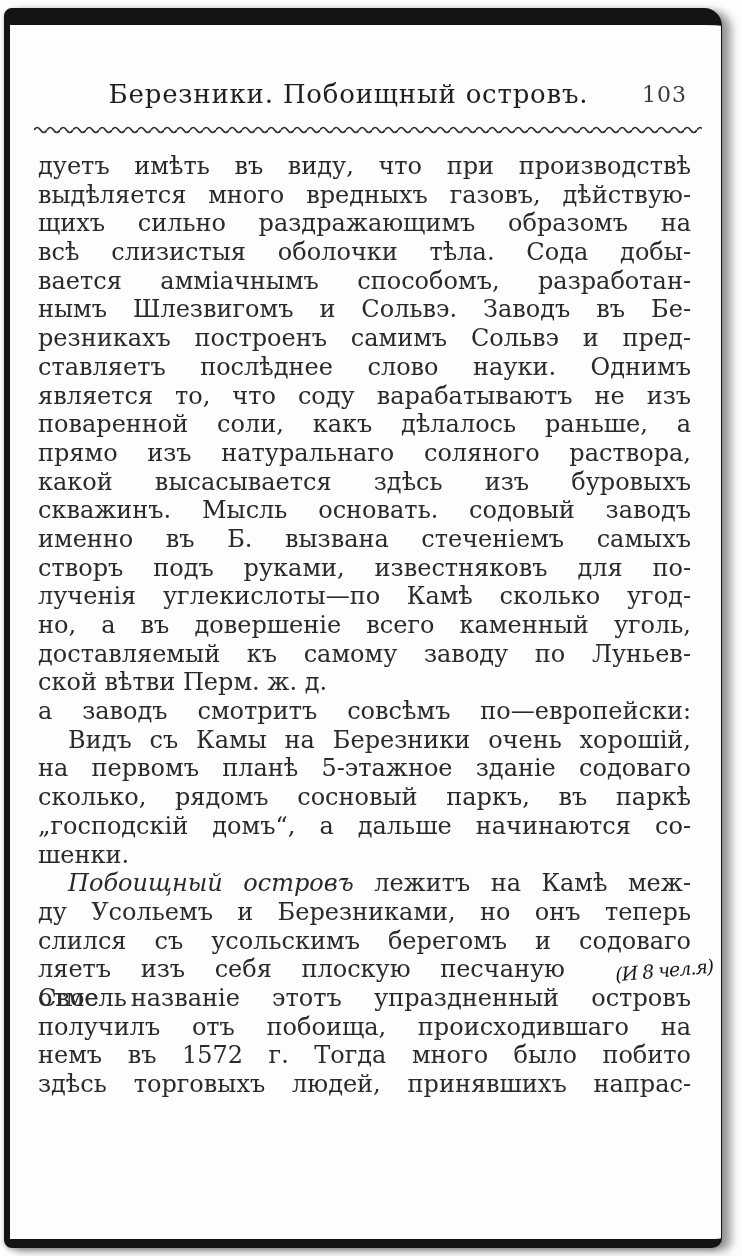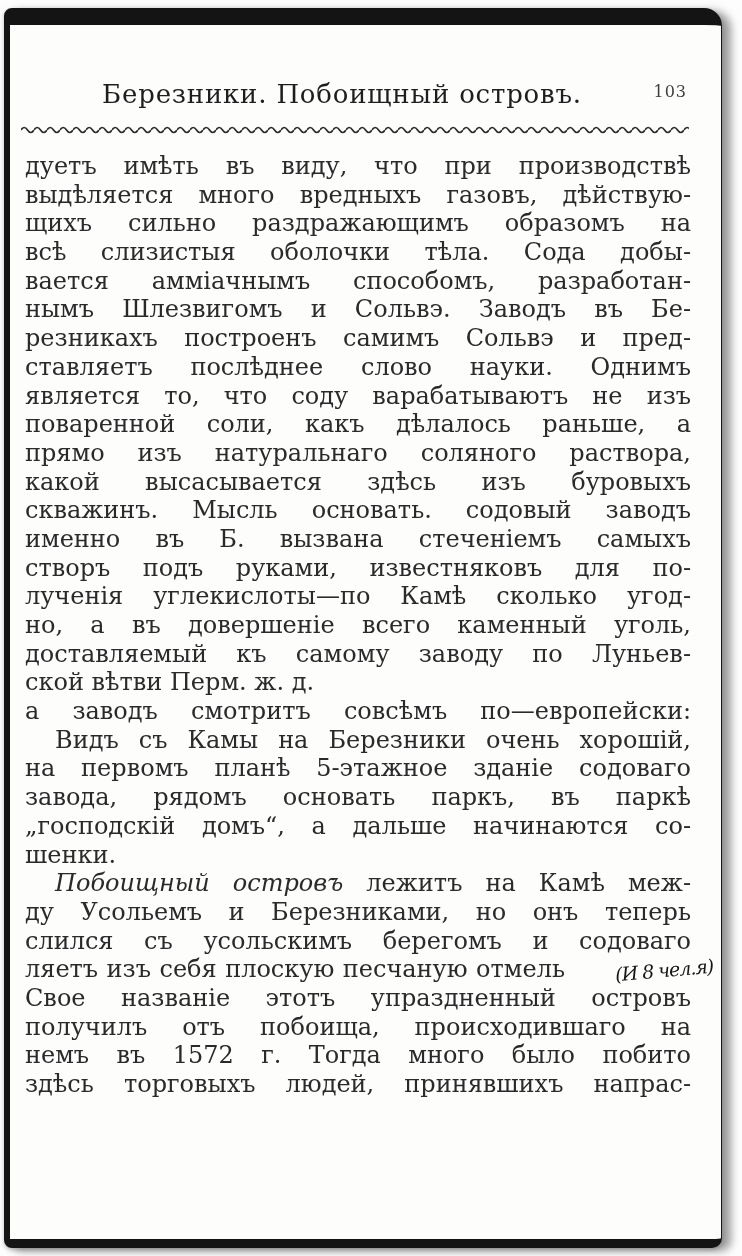--- a/index.html
+++ b/index.html
@@ -11,31 +11,31 @@
   
   .scan{
     position:absolute;left:4px;top:8px;width:718px;height:1240px;
     box-sizing:border-box;background:#fdfdfc;
     border:solid #141414;border-width:17px 1px 9px 6px;
     border-radius:8px 18px 10px 8px;
     box-shadow:9px 3px 9px rgba(90,90,90,.6), 0 2px 4px rgba(0,0,0,.25);
   }
   .content{
     position:absolute;inset:0;box-sizing:border-box;
-    padding:54px 30px 0 15px;color:#262626;
+    padding:54px 30px 0 28px;color:#262626;
   }
   .header{
     position:relative;height:34px;
     font-size:26px;letter-spacing:.8px;color:#1e1e1e;
     text-align:center;
   }
   .header .title{display:inline-block;transform:translateX(-16px);}
   .page-num{
     position:absolute;right:4px;top:3px;
-    font-size:16px;letter-spacing:1px;color:#3d3d3d;
+    font-size:22px;letter-spacing:1px;color:#3d3d3d;
   }
   .wavy{display:block;margin:10px 0 0 -4px;}
   .bodytext{
     margin-top:17px;font-size:24px;line-height:28.7px;color:#2a2a2a;
   }
   .line{
     text-align:justify;text-align-last:justify;-moz-text-align-last:justify;
     text-justify:inter-word;height:28.7px;overflow:visible;position:relative;
   }
   .line.end{text-align-last:left;-moz-text-align-last:left;}
@@ -85,21 +85,21 @@
         <div class="line">скважинъ. Мысль основать. содовый заводъ</div>
         <div class="line">именно въ Б. вызвана стеченіемъ самыхъ</div>
         <div class="line">створъ подъ руками, известняковъ для по-</div>
         <div class="line">лученія углекислоты—по Камѣ сколько угод-</div>
         <div class="line">но, а въ довершеніе всего каменный уголь,</div>
         <div class="line">доставляемый къ самому заводу по Луньев-</div>
         <div class="line end">ской вѣтви Перм. ж. д.</div>
         <div class="line">а заводъ смотритъ совсѣмъ по—европейски:</div>
         <div class="line indent">Видъ съ Камы на Березники очень хорошій,</div>
         <div class="line">на первомъ планѣ 5-этажное зданіе содоваго</div>
-        <div class="line">завода, рядомъ основать паркъ, въ паркѣ</div>
+        <div class="line">сколько, рядомъ сосновый паркъ, въ паркѣ</div>
         <div class="line">„господскій домъ“, а дальше начинаются со-</div>
         <div class="line end">шенки.</div>
         <div class="line indent"><i>Побоищный островъ</i> лежитъ на Камѣ меж-</div>
         <div class="line">ду Усольемъ и Березниками, но онъ теперь</div>
         <div class="line">слился съ усольскимъ берегомъ и содоваго</div>
         <div class="line annot-line">ляетъ изъ себя плоскую песчаную отмель<span class="annot">(И 8 чел.я)</span></div>
         <div class="line">Свое названіе этотъ упраздненный островъ</div>
         <div class="line">получилъ отъ побоища, происходившаго на</div>
         <div class="line">немъ въ 1572 г. Тогда много было побито</div>
         <div class="line">здѣсь торговыхъ людей, принявшихъ напрас-</div>

